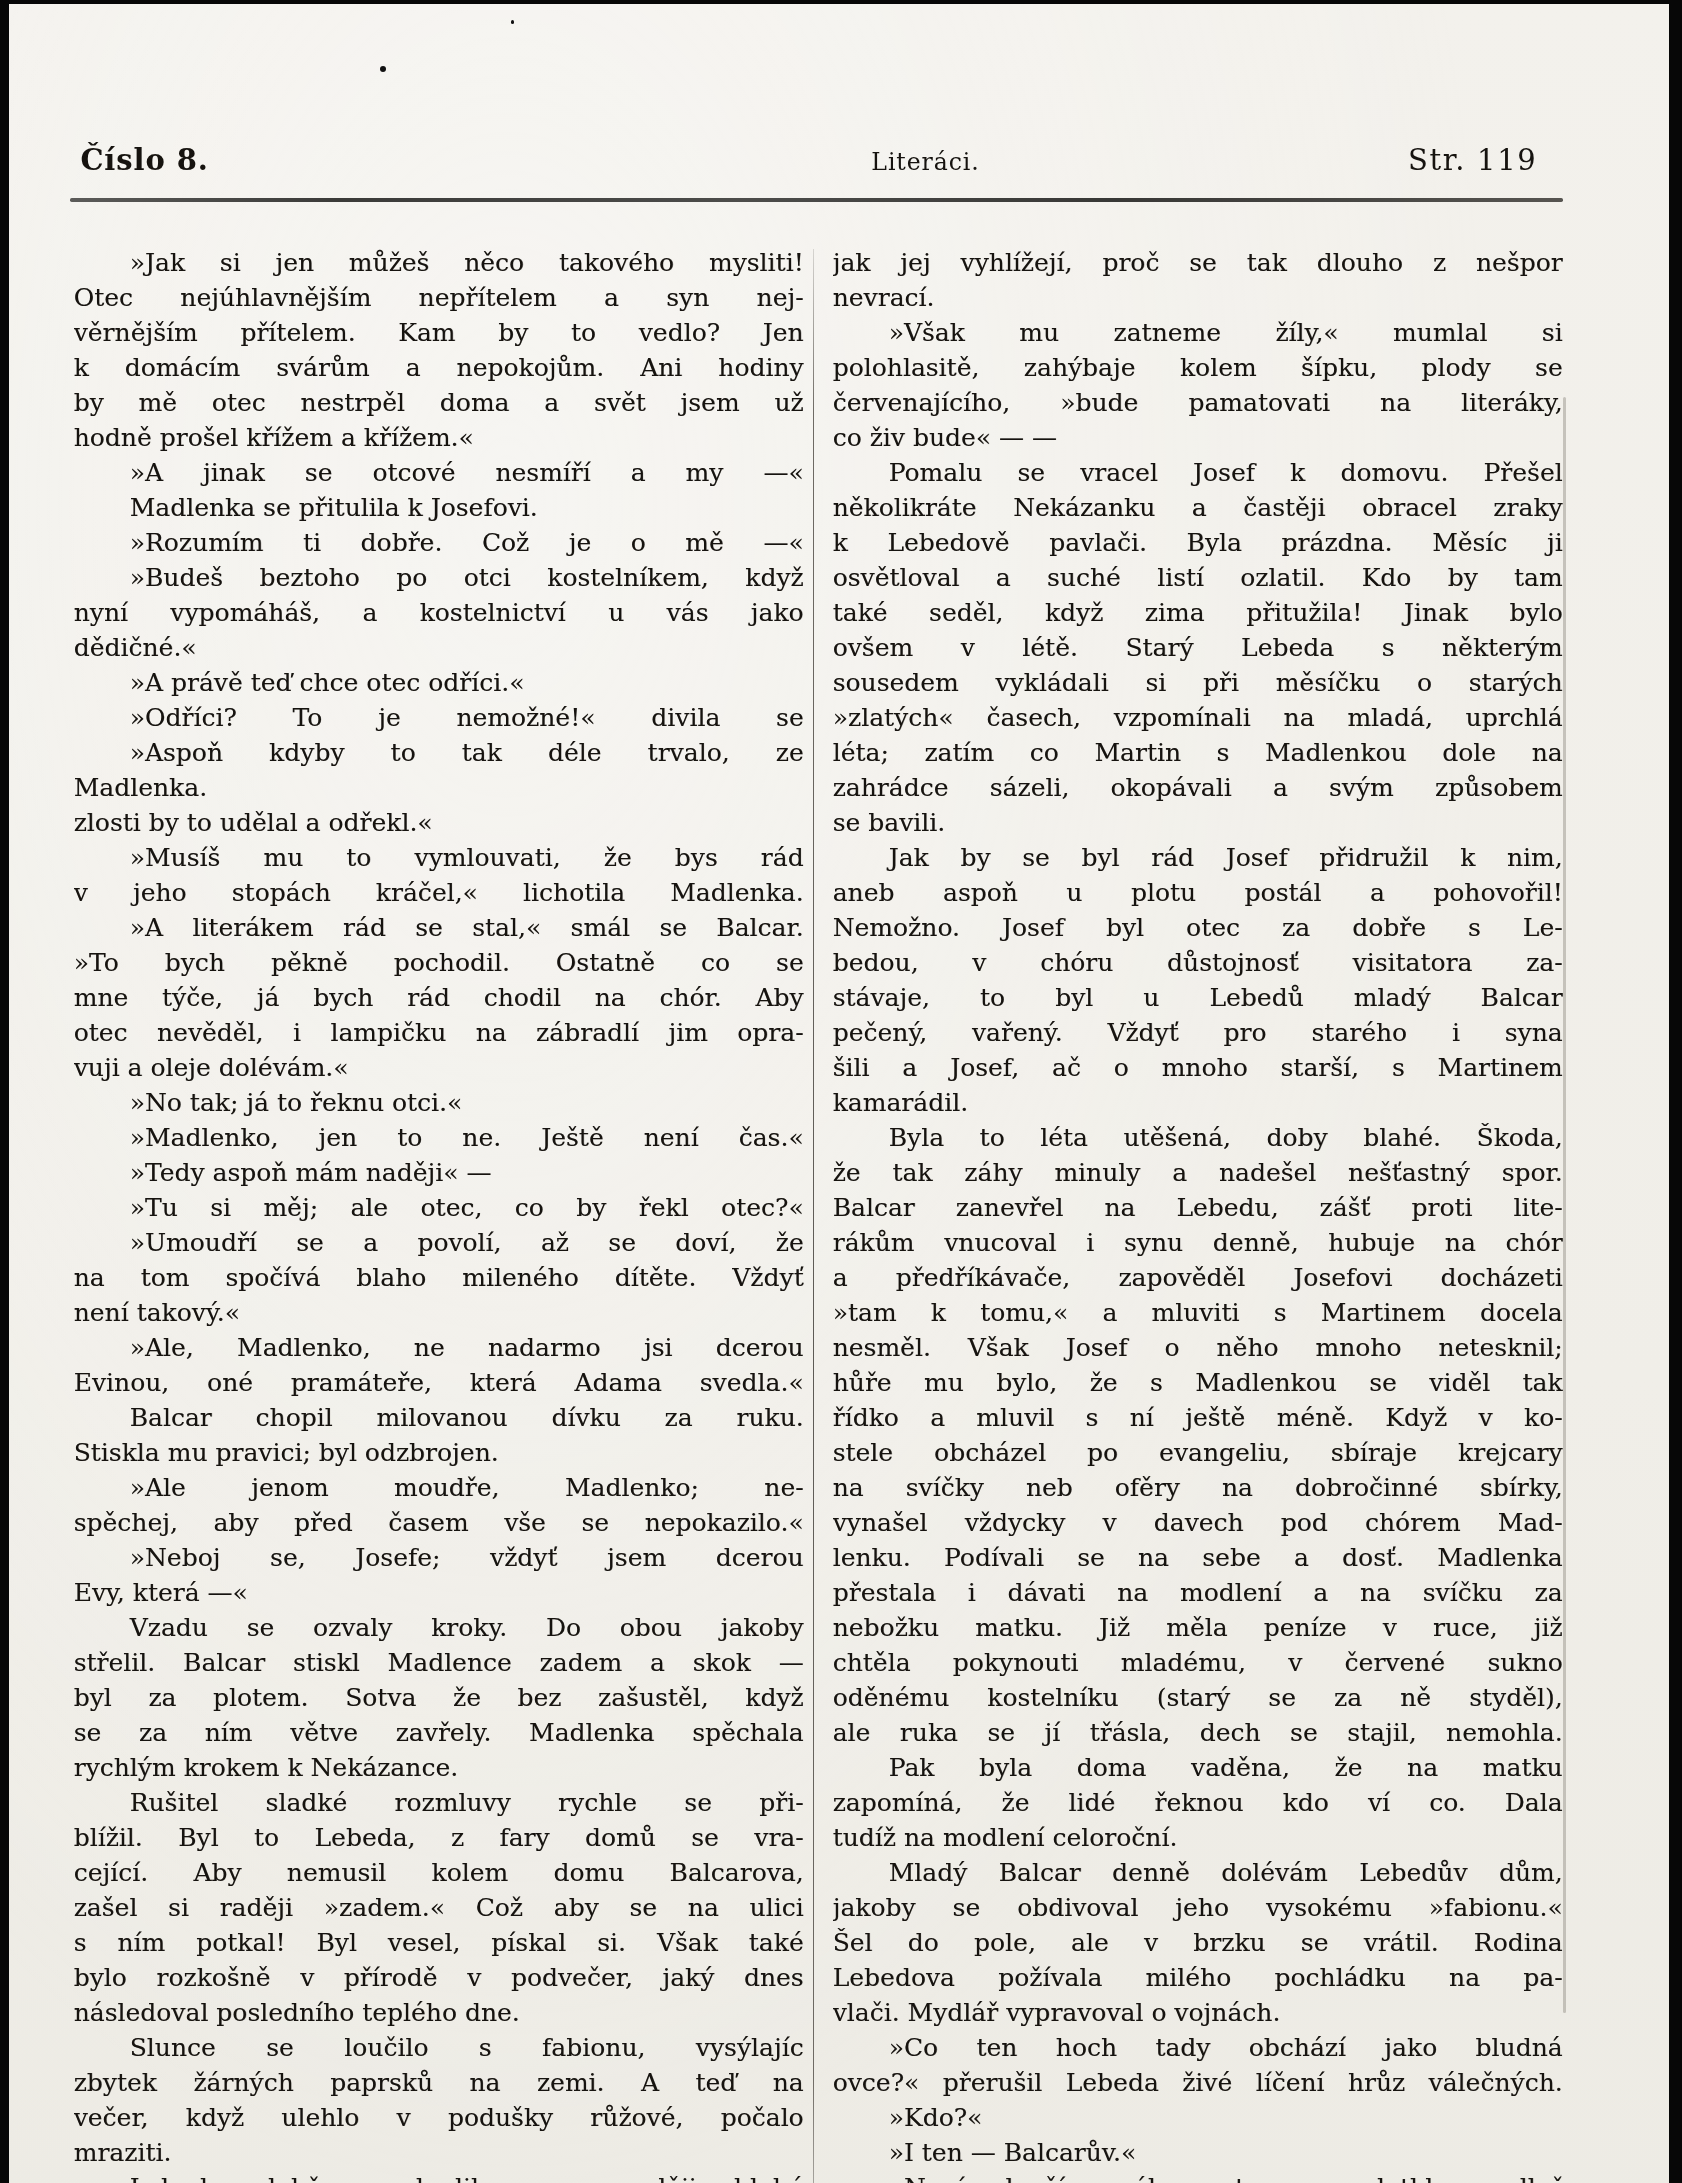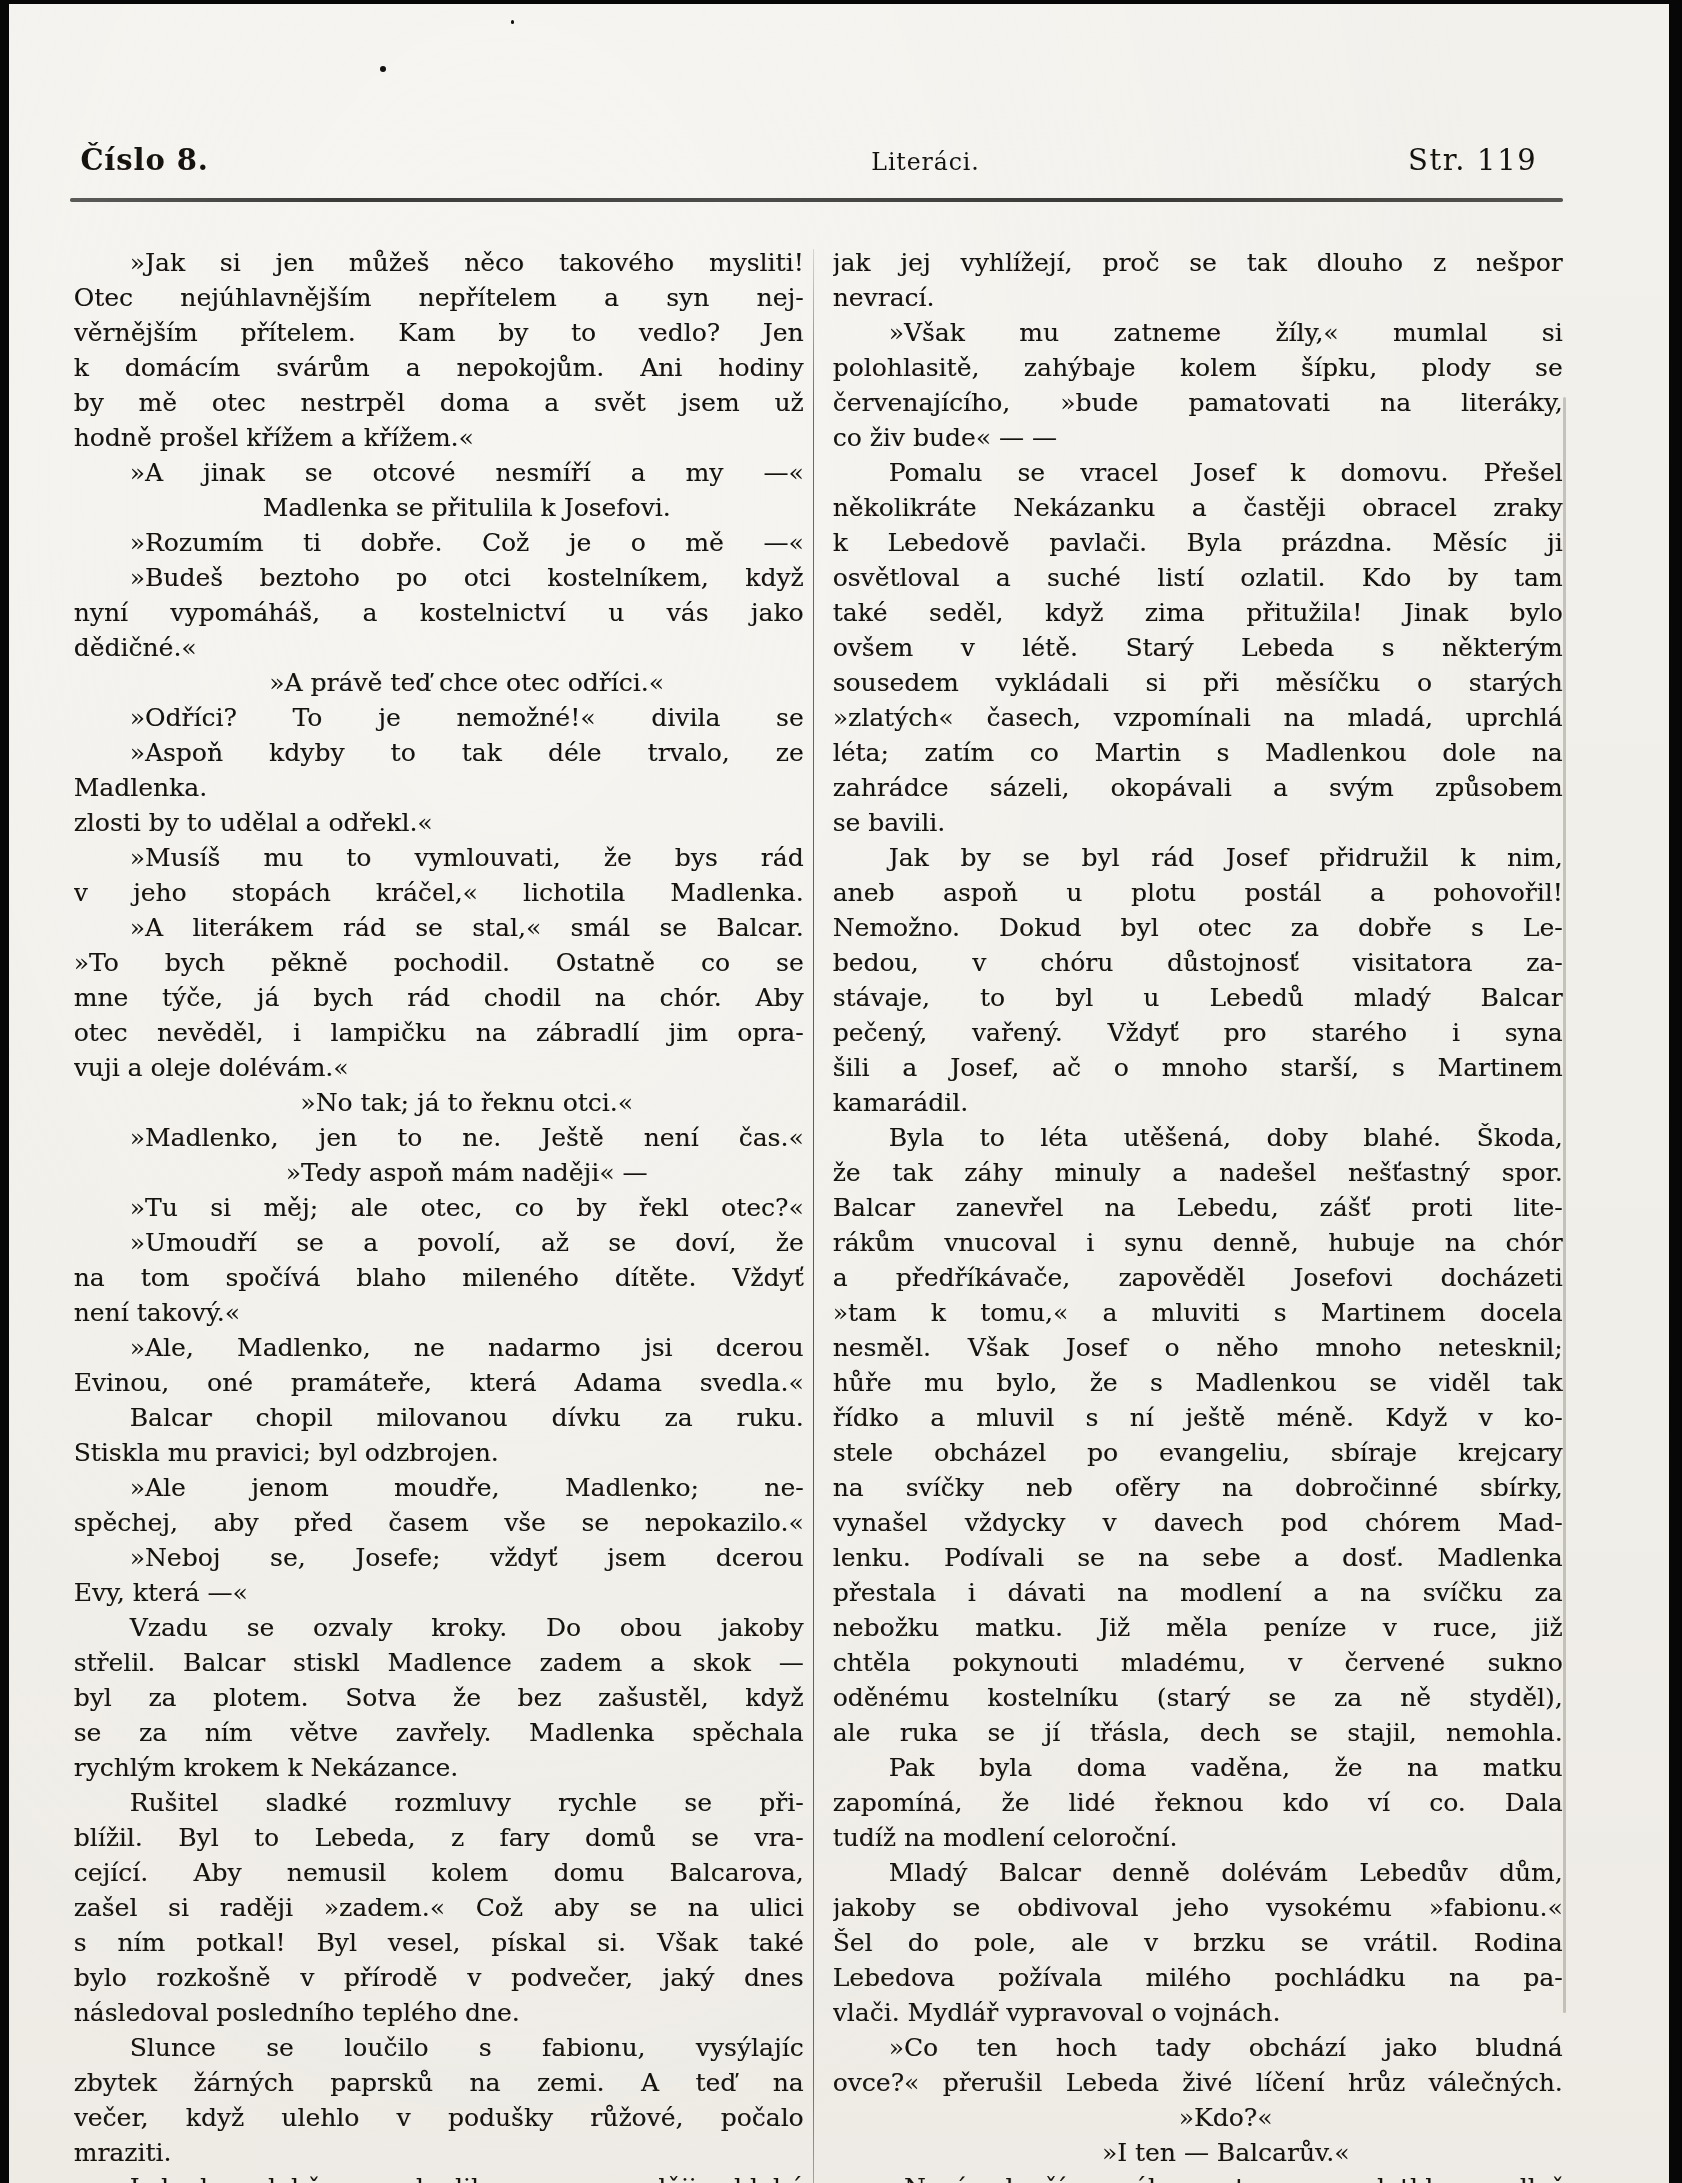--- a/index.html
+++ b/index.html
@@ -38,21 +38,21 @@
   .edge-streak{
     position:absolute;left:1554px;top:393px;width:3.5px;height:1616px;
     background:#a19d94;opacity:.55;border-radius:1.7px;
   }
   .line{
     height:35px;line-height:35px;font-size:25px;
     overflow:hidden;white-space:nowrap;
     text-shadow:0.3px 0.3px 0 rgba(22,19,15,.38);
   }
   .just{white-space:normal;text-align:justify;text-align-last:justify;}
-  .ind{text-indent:56px;text-align:center;}
+  .ind{text-indent:56px;}
   .dot{position:absolute;background:#111;border-radius:50%;}
   .dot1{left:371px;top:62px;width:6.1px;height:6.1px;}
   .dot2{left:502px;top:15.7px;width:3.5px;height:3.5px;}
 </style>
 </head>
 <body>
 
 <div class="paper">
   <div class="dot dot1"></div>
   <div class="dot dot2"></div>
@@ -136,21 +136,21 @@
         <div class="line just">osvětloval a suché listí ozlatil. Kdo by tam</div>
         <div class="line just">také seděl, když zima přitužila! Jinak bylo</div>
         <div class="line just">ovšem v létě. Starý Lebeda s některým</div>
         <div class="line just">sousedem vykládali si při měsíčku o starých</div>
         <div class="line just">»zlatých« časech, vzpomínali na mladá, uprchlá</div>
         <div class="line just">léta; zatím co Martin s Madlenkou dole na</div>
         <div class="line just">zahrádce sázeli, okopávali a svým způsobem</div>
         <div class="line">se bavili.</div>
         <div class="line ind just">Jak by se byl rád Josef přidružil k nim,</div>
         <div class="line just">aneb aspoň u plotu postál a pohovořil!</div>
-        <div class="line just">Nemožno. Dokud byl otec za dobře s Le-</div>
+        <div class="line just">Nemožno. Josef byl otec za dobře s Le-</div>
         <div class="line just">bedou, v chóru důstojnosť visitatora za-</div>
         <div class="line just">stávaje, to byl u Lebedů mladý Balcar</div>
         <div class="line just">pečený, vařený. Vždyť pro starého i syna</div>
         <div class="line just">šili a Josef, ač o mnoho starší, s Martinem</div>
         <div class="line">kamarádil.</div>
         <div class="line ind just">Byla to léta utěšená, doby blahé. Škoda,</div>
         <div class="line just">že tak záhy minuly a nadešel nešťastný spor.</div>
         <div class="line just">Balcar zanevřel na Lebedu, zášť proti lite-</div>
         <div class="line just">rákům vnucoval i synu denně, hubuje na chór</div>
         <div class="line just">a předříkávače, zapověděl Josefovi docházeti</div>

